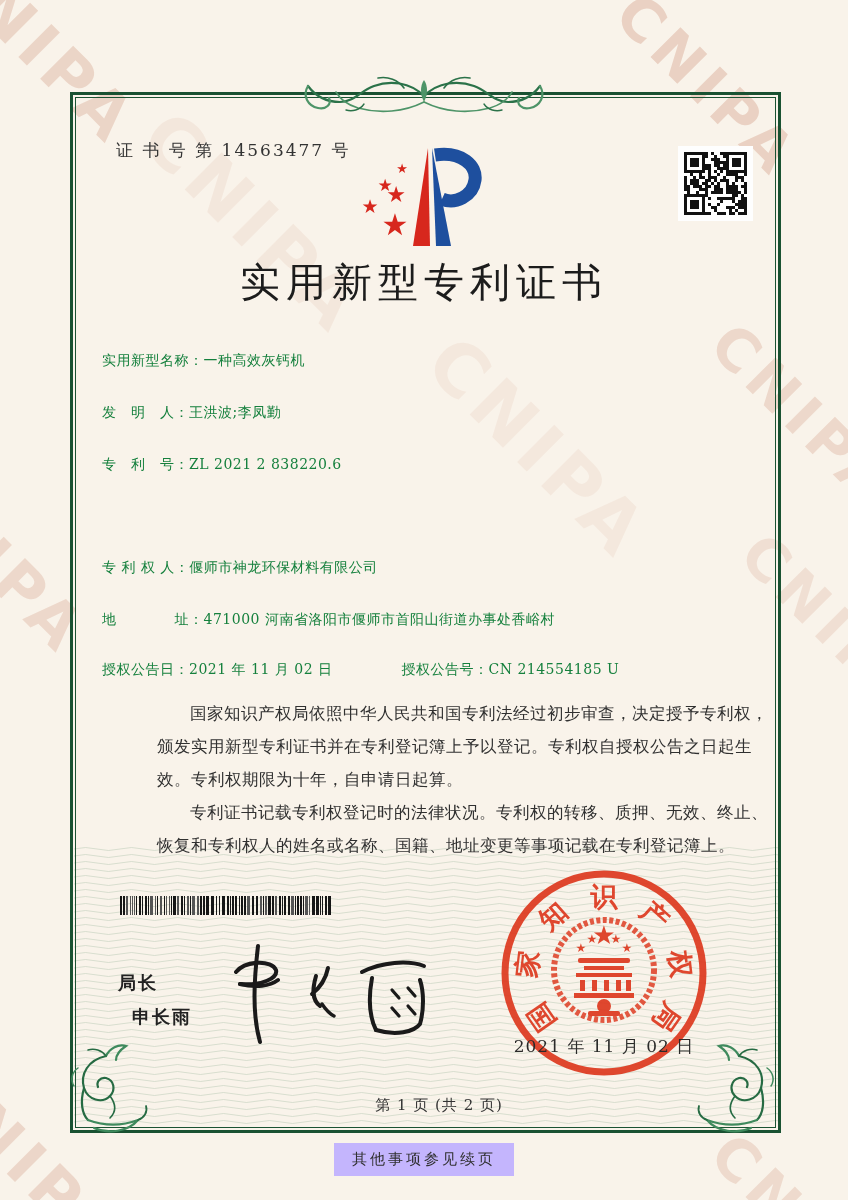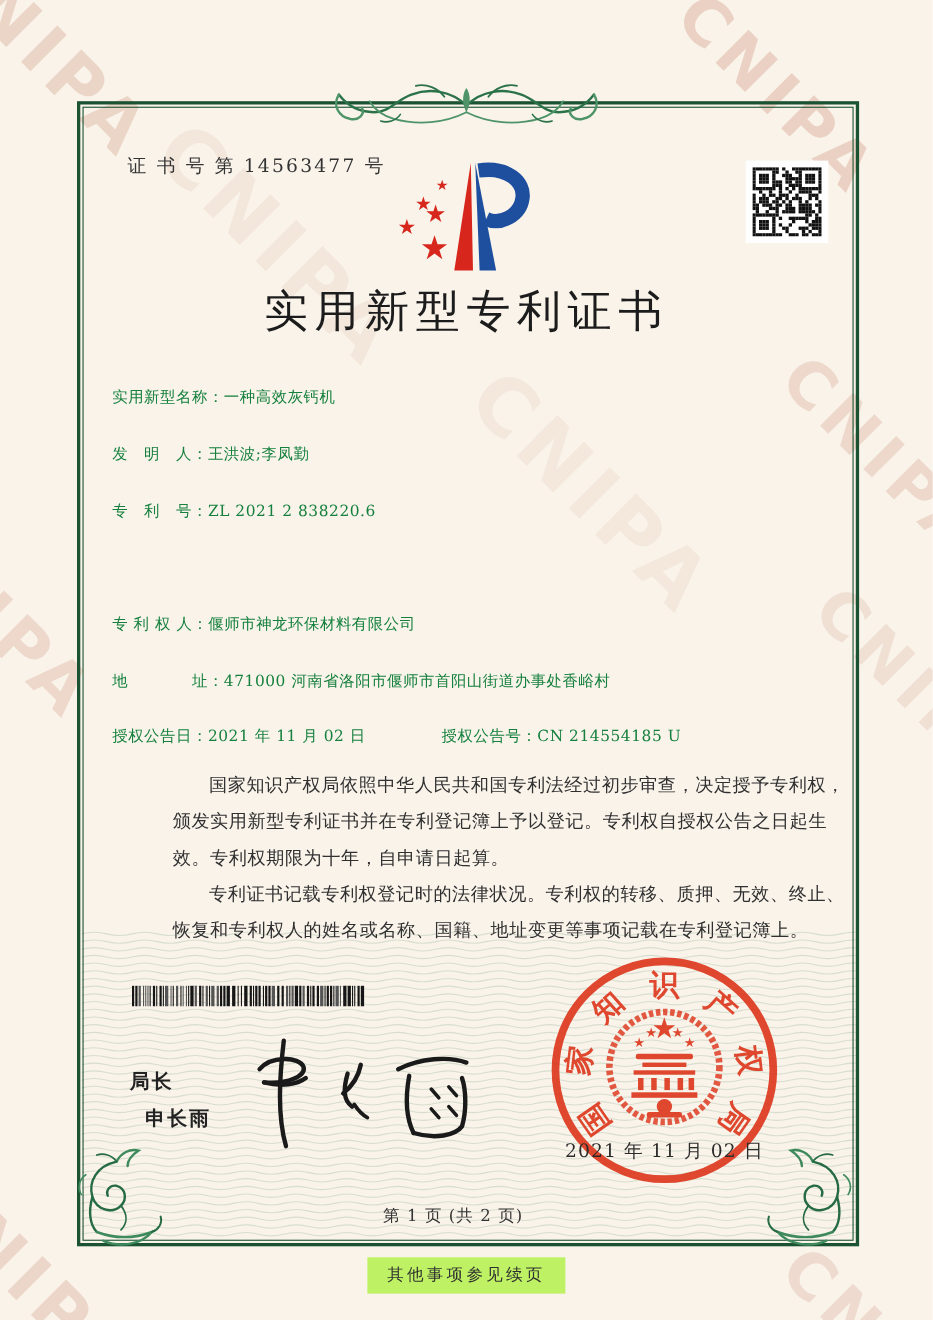--- a/index.html
+++ b/index.html
@@ -48,24 +48,24 @@
   .row .second{margin-left:64px;font-family:Liberation Serif, serif;}
   .body-text{position:absolute;left:117px;top:697px;width:626px;font-size:16.5px;
          letter-spacing:.5px;line-height:33px;color:#303030;margin-left:40px;}
   .body-text p{margin:0;text-indent:2em;}
   .barcode{position:absolute;left:120px;top:896px;}
   .sig-label{position:absolute;left:118px;font-size:18px;font-weight:600;color:#222;
          font-family:"DejaVu Sans","Liberation Sans",sans-serif;letter-spacing:2px;}
   .sig-title{top:971px;} .sig-name{top:1005px;padding-left:14px;}
   .signature{position:absolute;left:212px;top:938px;}
   .seal{position:absolute;left:497px;top:866px;mix-blend-mode:multiply;}
-  .page-info{position:absolute;left:58px;top:1096px;width:708px;text-align:center;
+  .page-info{position:absolute;left:85px;top:1096px;width:708px;text-align:center;
          font-size:15px;letter-spacing:1px;color:#333;}
   .cont-box{position:absolute;left:50%;top:1143px;transform:translateX(-50%);
-         background:#bef264;padding:7px 18px;font-size:15px;letter-spacing:3px;color:#303030;}
+         background:#c4b5fd;padding:7px 18px;font-size:15px;letter-spacing:3px;color:#303030;}
 </style>
 </head>
 <body>
 
 <div class="page">
 
   <svg class="waves" id="waves" width="704" height="283">
       <path d="M0 3 q11.5 -3 23 0 t23 0 t23 0 t23 0 t23 0 t23 0 t23 0 t23 0 t23 0 t23 0 t23 0 t23 0 t23 0 t23 0 t23 0 t23 0 t23 0 t23 0 t23 0 t23 0 t23 0 t23 0 t23 0 t23 0 t23 0 t23 0 t23 0 t23 0 t23 0 t23 0 t23 0" fill="none" stroke="#c6d2c0" stroke-width="1" opacity="0.65"></path>
       <path d="M0 10 q11.5 -3 23 0 t23 0 t23 0 t23 0 t23 0 t23 0 t23 0 t23 0 t23 0 t23 0 t23 0 t23 0 t23 0 t23 0 t23 0 t23 0 t23 0 t23 0 t23 0 t23 0 t23 0 t23 0 t23 0 t23 0 t23 0 t23 0 t23 0 t23 0 t23 0 t23 0 t23 0" fill="none" stroke="#c6d2c0" stroke-width="1" opacity="0.65"></path>
       <path d="M0 17 q11.5 -3 23 0 t23 0 t23 0 t23 0 t23 0 t23 0 t23 0 t23 0 t23 0 t23 0 t23 0 t23 0 t23 0 t23 0 t23 0 t23 0 t23 0 t23 0 t23 0 t23 0 t23 0 t23 0 t23 0 t23 0 t23 0 t23 0 t23 0 t23 0 t23 0 t23 0 t23 0" fill="none" stroke="#c6d2c0" stroke-width="1" opacity="0.65"></path>

